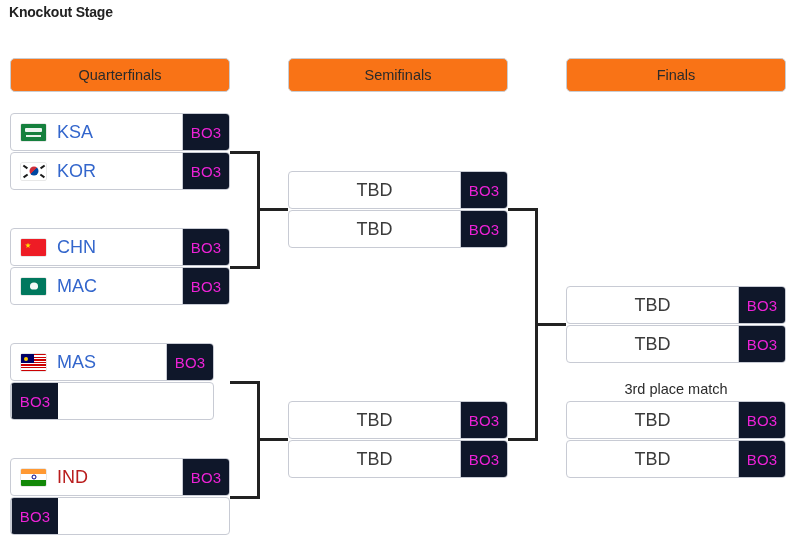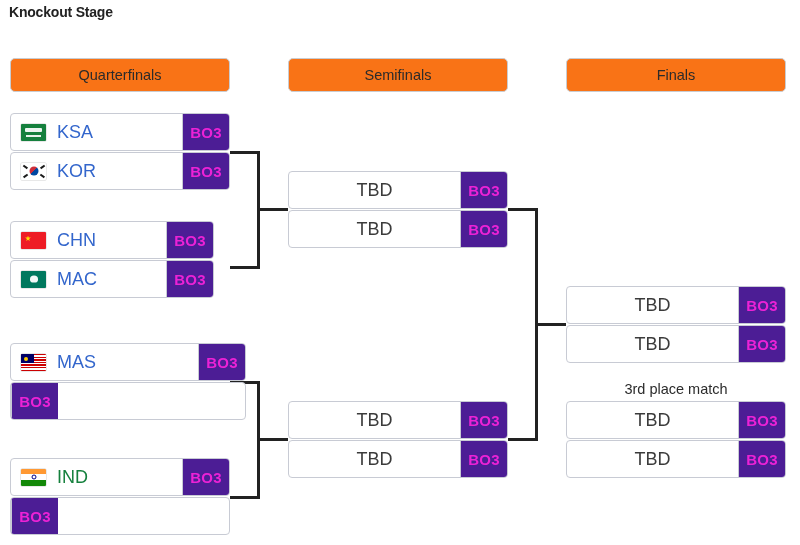--- a/index.html
+++ b/index.html
@@ -80,47 +80,47 @@
     justify-content: center;
     padding-left: 0;
   }
 
   .team-name {
     font-size: 18px;
     color: #3366cc;
     white-space: nowrap;
   }
   .team-name.plain {
-    color: #15803d;
+    color: #b91c1c;
   }
   .team-name.tbd {
     color: #3b3b3b;
   }
 
   .flag {
     width: 25px;
     height: 17px;
     margin-right: 11px;
     flex: 0 0 auto;
     border-radius: 1px;
     position: relative;
     overflow: hidden;
     box-shadow: 0 0 0 0.5px rgba(0,0,0,0.18);
   }
 
   .score-cell {
     flex: 0 0 auto;
     width: 46px;
-    background: #4c1d95;
+    background: #0f172a;
     border-left: 1px solid #c8cbd4;
     display: flex;
     align-items: center;
     justify-content: center;
     font-size: 15px;
-    font-weight: bold;
+    font-weight: normal;
     color: #ec22d6;
     letter-spacing: 0.2px;
   }
 
   .third-place-label {
     position: absolute;
     font-size: 14.5px;
     color: #2b2b2b;
     text-align: center;
     white-space: nowrap;
@@ -278,42 +278,42 @@
           <span class="kor-bar kb3"></span>
             <span class="kor-bar kb4"></span>
           <span class="kor-circle"></span>
         </span>
         <span class="team-name">KOR</span>
       </div>
       <div class="score-cell">BO3</div>
     </div>
   </div>
 
-  <div class="match" style="left:10px; top:221px; width:204px;">
+  <div class="match" style="left:10px; top:228px; width:220px;">
     <div class="match-row">
       <div class="team-cell">
         <span class="flag flag-chn">
           <span class="chn-star"></span>
         </span>
         <span class="team-name">CHN</span>
       </div>
       <div class="score-cell">BO3</div>
     </div>
     <div class="match-row">
       <div class="team-cell">
         <span class="flag flag-mac">
           <span class="mac-lotus"></span>
         </span>
         <span class="team-name">MAC</span>
       </div>
       <div class="score-cell">BO3</div>
     </div>
   </div>
 
-  <div class="match" style="left:10px; top:343px; width:236px;">
+  <div class="match" style="left:10px; top:343px; width:204px;">
     <div class="match-row">
       <div class="team-cell">
         <span class="flag flag-mas">
           <span class="mas-stripes"></span>
           <span class="mas-canton"></span>
           <span class="mas-moon"></span>
         </span>
         <span class="team-name">MAS</span>
       </div>
       <div class="score-cell">BO3</div>

